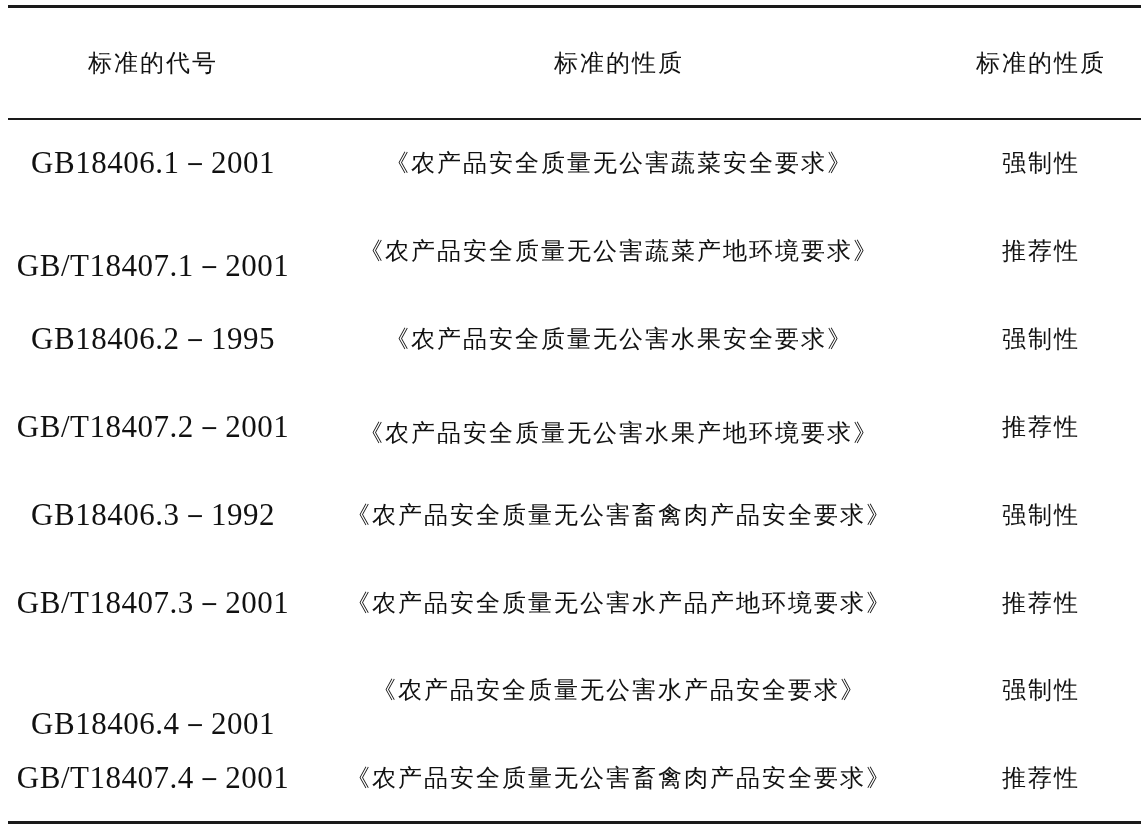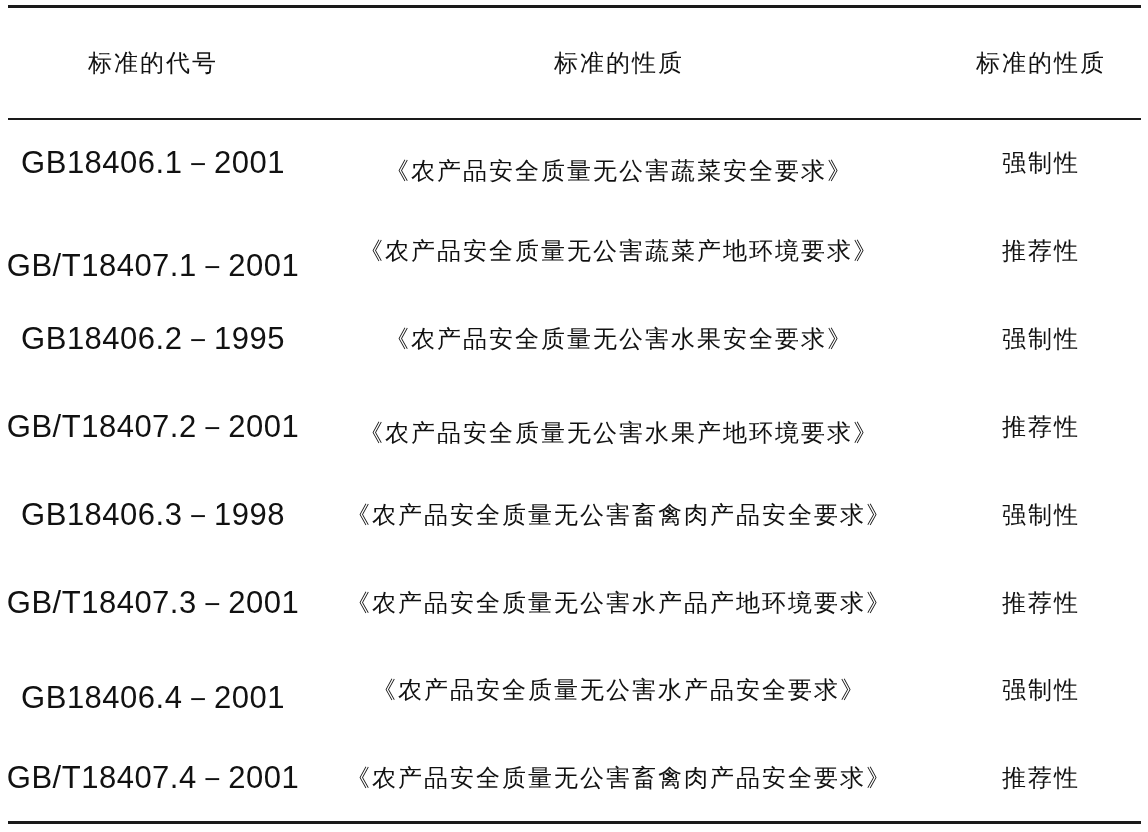--- a/index.html
+++ b/index.html
@@ -7,67 +7,67 @@
          font-family: "DejaVu Serif", "Liberation Serif", serif; color: #111; }
   .rule { position: absolute; left: 8px; width: 1133px; background: #1a1a1a; }
   .rule.top { top: 5px; height: 3px; }
   .rule.mid { top: 118px; height: 2px; }
   .rule.bottom { top: 821px; height: 3px; }
   .cell { position: absolute; white-space: nowrap; text-align: center;
           transform: translate(-50%, -50%); font-size: 29px; letter-spacing: 0px; }
   .c1 { left: 153px; }
   .c2 { left: 619px; }
   .c3 { left: 1041px; text-align: center; }
-  .code { font-family: Liberation Sans, sans-serif; font-size: 31px; letter-spacing: 0.5px; }
+  .code { font-family: Liberation Serif, serif; font-size: 31px; letter-spacing: 0.5px; }
   .cjk { font-family: "DejaVu Sans", sans-serif; font-size: 24px; letter-spacing: 2px; }
 </style>
 </head>
 <body>
 
 <div>
   <div class="rule top"></div>
 
   <div class="cell c1 cjk" style="top:63px">标准的代号</div>
   <div class="cell c2 cjk" style="top:63px">标准的性质</div>
   <div class="cell c3 cjk" style="top:63px">标准的性质</div>
 
   <div class="rule mid"></div>
 
   <div>
     <div class="cell c1 code" style="top:163px">GB18406.1－2001</div>
-    <div class="cell c2 cjk" style="top:171px">《农产品安全质量无公害蔬菜安全要求》</div>
+    <div class="cell c2 cjk" style="top:163px">《农产品安全质量无公害蔬菜安全要求》</div>
     <div class="cell c3 cjk" style="top:163px">强制性</div>
   </div>
   <div>
     <div class="cell c1 code" style="top:266px">GB/T18407.1－2001</div>
     <div class="cell c2 cjk" style="top:251px">《农产品安全质量无公害蔬菜产地环境要求》</div>
     <div class="cell c3 cjk" style="top:251px">推荐性</div>
   </div>
   <div>
     <div class="cell c1 code" style="top:339px">GB18406.2－1995</div>
     <div class="cell c2 cjk" style="top:339px">《农产品安全质量无公害水果安全要求》</div>
     <div class="cell c3 cjk" style="top:339px">强制性</div>
   </div>
   <div>
     <div class="cell c1 code" style="top:427px">GB/T18407.2－2001</div>
     <div class="cell c2 cjk" style="top:433px">《农产品安全质量无公害水果产地环境要求》</div>
     <div class="cell c3 cjk" style="top:427px">推荐性</div>
   </div>
   <div>
-    <div class="cell c1 code" style="top:515px">GB18406.3－1998</div>
+    <div class="cell c1 code" style="top:515px">GB18406.3－1992</div>
     <div class="cell c2 cjk" style="top:515px">《农产品安全质量无公害畜禽肉产品安全要求》</div>
     <div class="cell c3 cjk" style="top:515px">强制性</div>
   </div>
   <div>
     <div class="cell c1 code" style="top:603px">GB/T18407.3－2001</div>
     <div class="cell c2 cjk" style="top:603px">《农产品安全质量无公害水产品产地环境要求》</div>
     <div class="cell c3 cjk" style="top:603px">推荐性</div>
   </div>
   <div>
-    <div class="cell c1 code" style="top:698px">GB18406.4－2001</div>
+    <div class="cell c1 code" style="top:724px">GB18406.4－2001</div>
     <div class="cell c2 cjk" style="top:690px">《农产品安全质量无公害水产品安全要求》</div>
     <div class="cell c3 cjk" style="top:690px">强制性</div>
   </div>
   <div>
     <div class="cell c1 code" style="top:778px">GB/T18407.4－2001</div>
     <div class="cell c2 cjk" style="top:778px">《农产品安全质量无公害畜禽肉产品安全要求》</div>
     <div class="cell c3 cjk" style="top:778px">推荐性</div>
   </div>
 
   <div class="rule bottom"></div>

